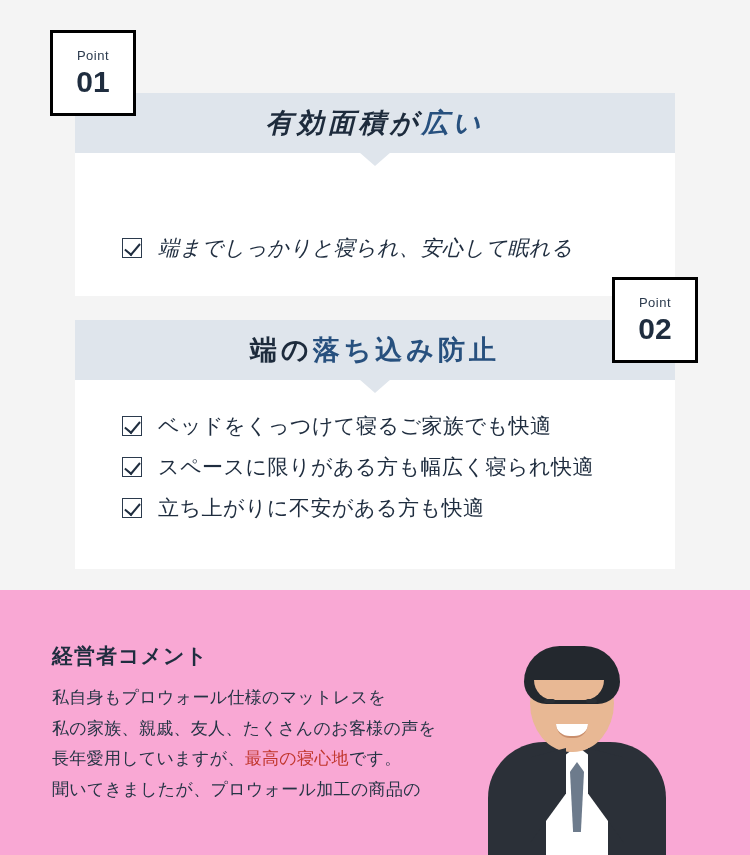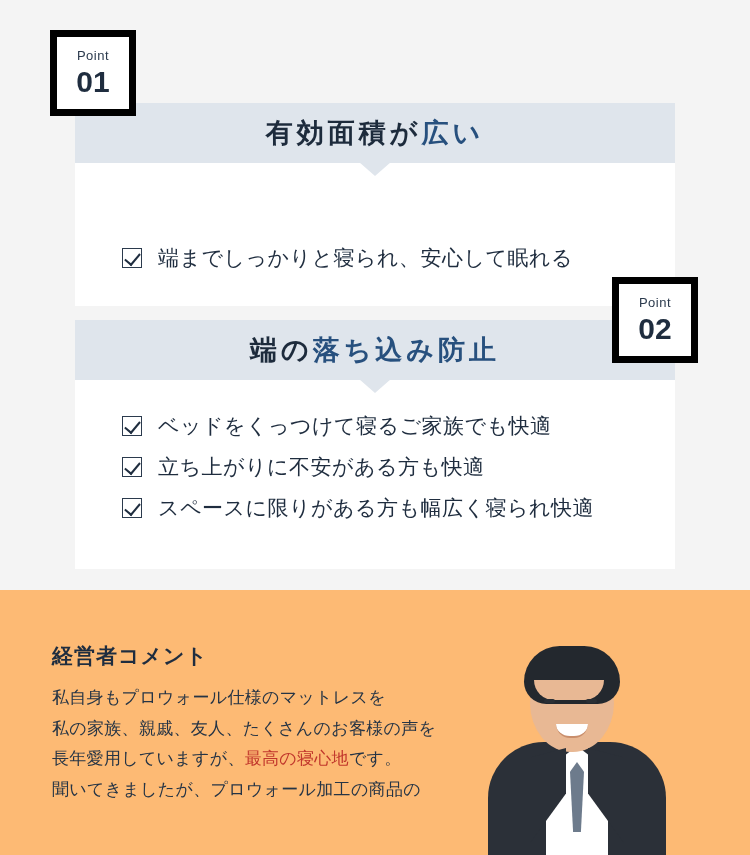--- a/index.html
+++ b/index.html
@@ -19,21 +19,21 @@
     position: relative;
     width: 750px;
     height: 855px;
   }
 
   
   .point-badge {
     position: absolute;
     width: 86px;
     height: 86px;
-    border: 7px solid #000000;
+    border: 3px solid #000000;
     background: #ffffff;
     box-sizing: border-box;
     display: flex;
     flex-direction: column;
     align-items: center;
     justify-content: center;
     z-index: 5;
   }
   .point-badge .p-label {
     font-family: "Liberation Sans", sans-serif;
@@ -125,37 +125,37 @@
   }
   .check-text {
     font-family: "Liberation Serif", serif;
     font-size: 21px;
     color: #1f2d3f;
     letter-spacing: 0.5px;
     white-space: nowrap;
   }
 
   
-  #card-01 { left: 75px; top: 103px; width: 600px; }
+  #card-01 { left: 75px; top: 93px; width: 600px; font-style: italic; }
   #card-01 .card-body { padding-top: 34px; padding-bottom: 34px; margin-top: 47px; }
   #card-01 .check-row { padding-left: 47px; }
 
   
   #card-02 { left: 75px; top: 320px; width: 600px; }
   #card-02 .card-body { padding-top: 32px; padding-bottom: 34px; }
   #card-02 .check-row { padding-left: 47px; margin-bottom: 13px; }
 
   
   .comment-section {
     position: absolute;
     left: 0;
     top: 590px;
     width: 750px;
     height: 265px;
-    background: #fdba74;
+    background: #f9a8d4;
     overflow: hidden;
   }
   .comment-inner {
     position: absolute;
     left: 52px;
     top: 52px;
     width: 480px;
   }
   .comment-title {
     font-family: "Liberation Sans", sans-serif;
@@ -318,25 +318,25 @@
     <div class="card-head">
       <h2><span>端の</span><span class="accent">落ち込み防止</span></h2>
     </div>
     <div class="card-body">
       <div class="check-row">
         <span class="checkbox"></span>
         <span class="check-text">ベッドをくっつけて寝るご家族でも快適</span>
       </div>
       <div class="check-row">
         <span class="checkbox"></span>
-        <span class="check-text">立ち上がりに不安がある方も快適</span>
+        <span class="check-text">スペースに限りがある方も幅広く寝られ快適</span>
       </div>
       <div class="check-row">
         <span class="checkbox"></span>
-        <span class="check-text">スペースに限りがある方も幅広く寝られ快適</span>
+        <span class="check-text">立ち上がりに不安がある方も快適</span>
       </div>
     </div>
   </div>
 
   <div class="comment-section">
     <div class="comment-inner">
       <div class="comment-title">経営者コメント</div>
       <div class="comment-body">
         <p><span>私自身もプロウォール仕様のマットレスを</span></p>
         <p><span>私の家族、親戚、友人、たくさんのお客様の声を</span></p>

